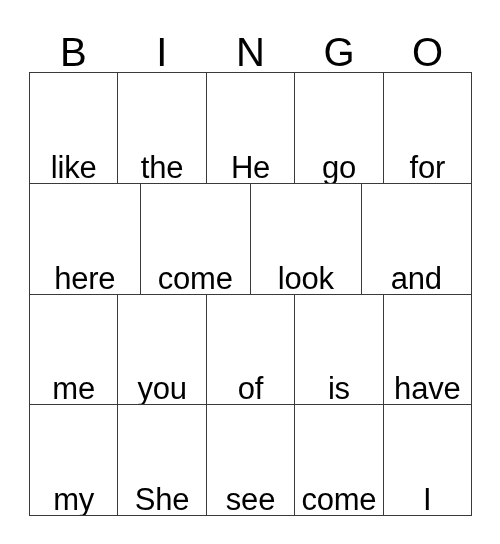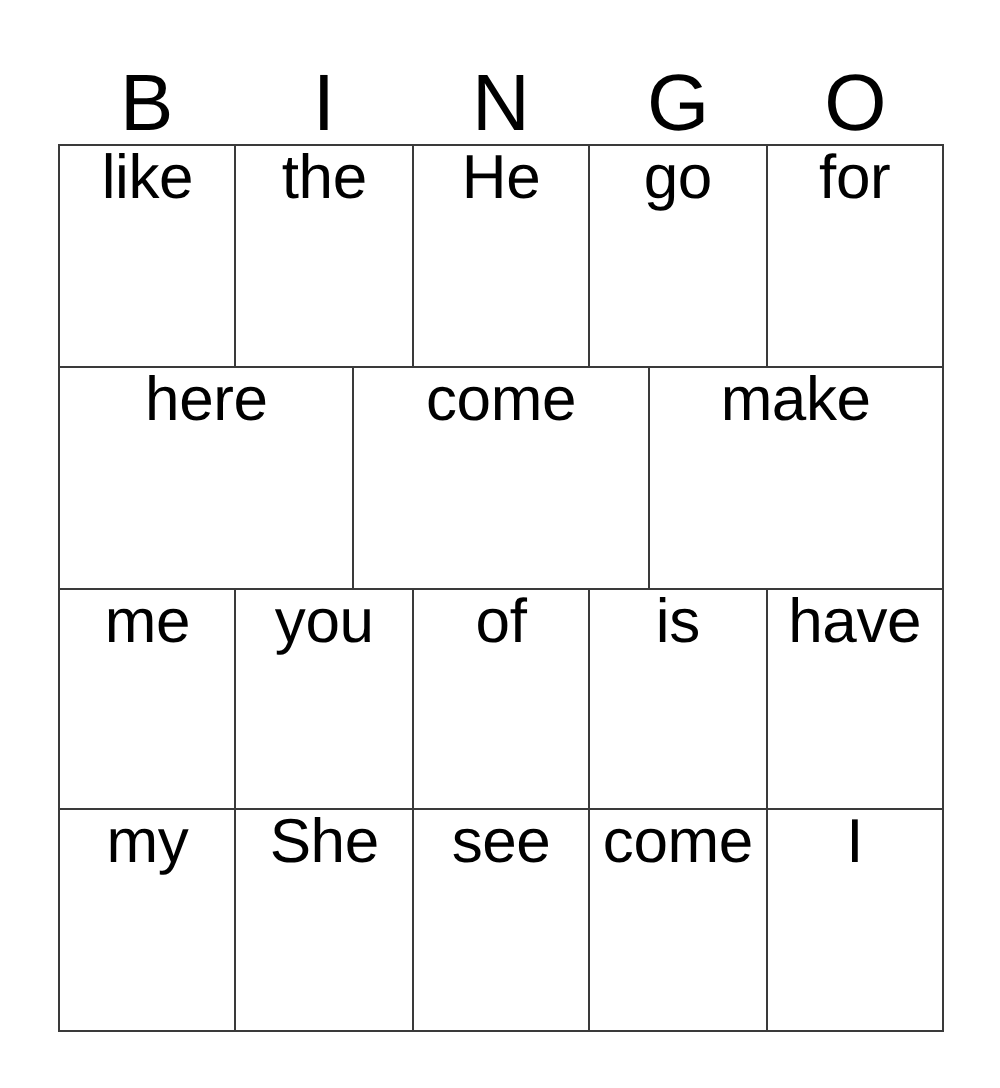--- a/index.html
+++ b/index.html
@@ -67,21 +67,21 @@
     flex: 1 1 0;
     display: flex;
     min-height: 0;
   }
   .grid-cell {
     flex: 1 1 0;
     box-sizing: border-box;
     border-right: 1px solid #3a3a3a;
     border-bottom: 1px solid #3a3a3a;
     display: flex;
-    align-items: flex-start;
+    align-items: flex-end;
     justify-content: center;
     background: #ffffff;
     overflow: hidden;
     min-width: 0;
   }
   .cell-text {
     font-size: 31px;
     font-weight: 400;
     line-height: 1;
     color: #000000;
@@ -134,21 +134,24 @@
     </div>
 
     <div class="grid-row">
       <div class="grid-cell">
         <span class="cell-text">here</span>
       </div>
       <div class="grid-cell">
         <span class="cell-text">come</span>
       </div>
       <div class="grid-cell">
-        <span class="cell-text">make</span>
+        <span class="cell-text">look</span>
+      </div>
+      <div class="grid-cell">
+        <span class="cell-text">and</span>
       </div>
     </div>
 
 
     <div class="grid-row">
       <div class="grid-cell">
         <span class="cell-text">me</span>
       </div>
       <div class="grid-cell">
         <span class="cell-text">you</span>

